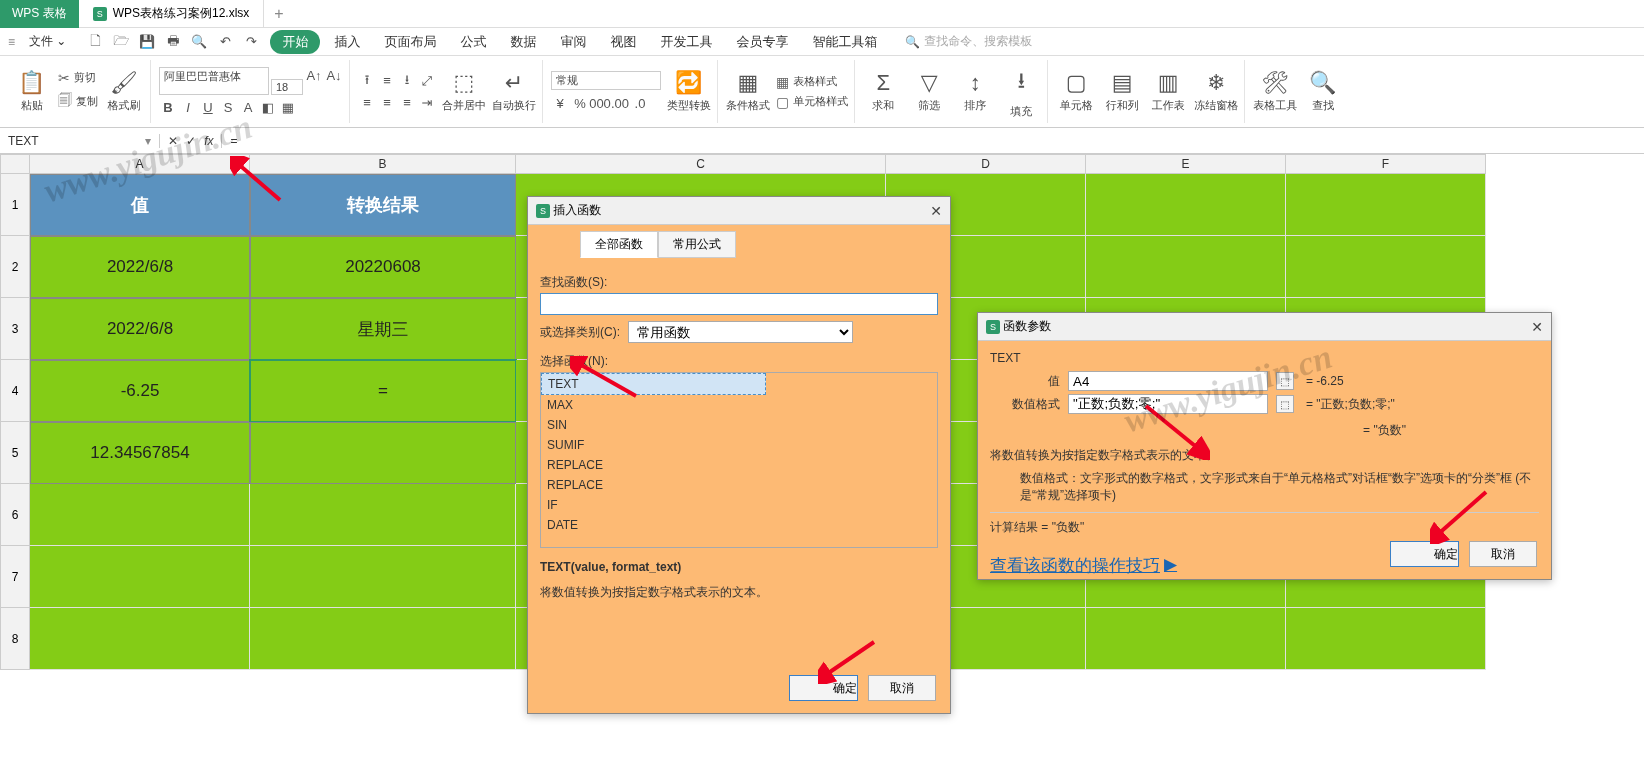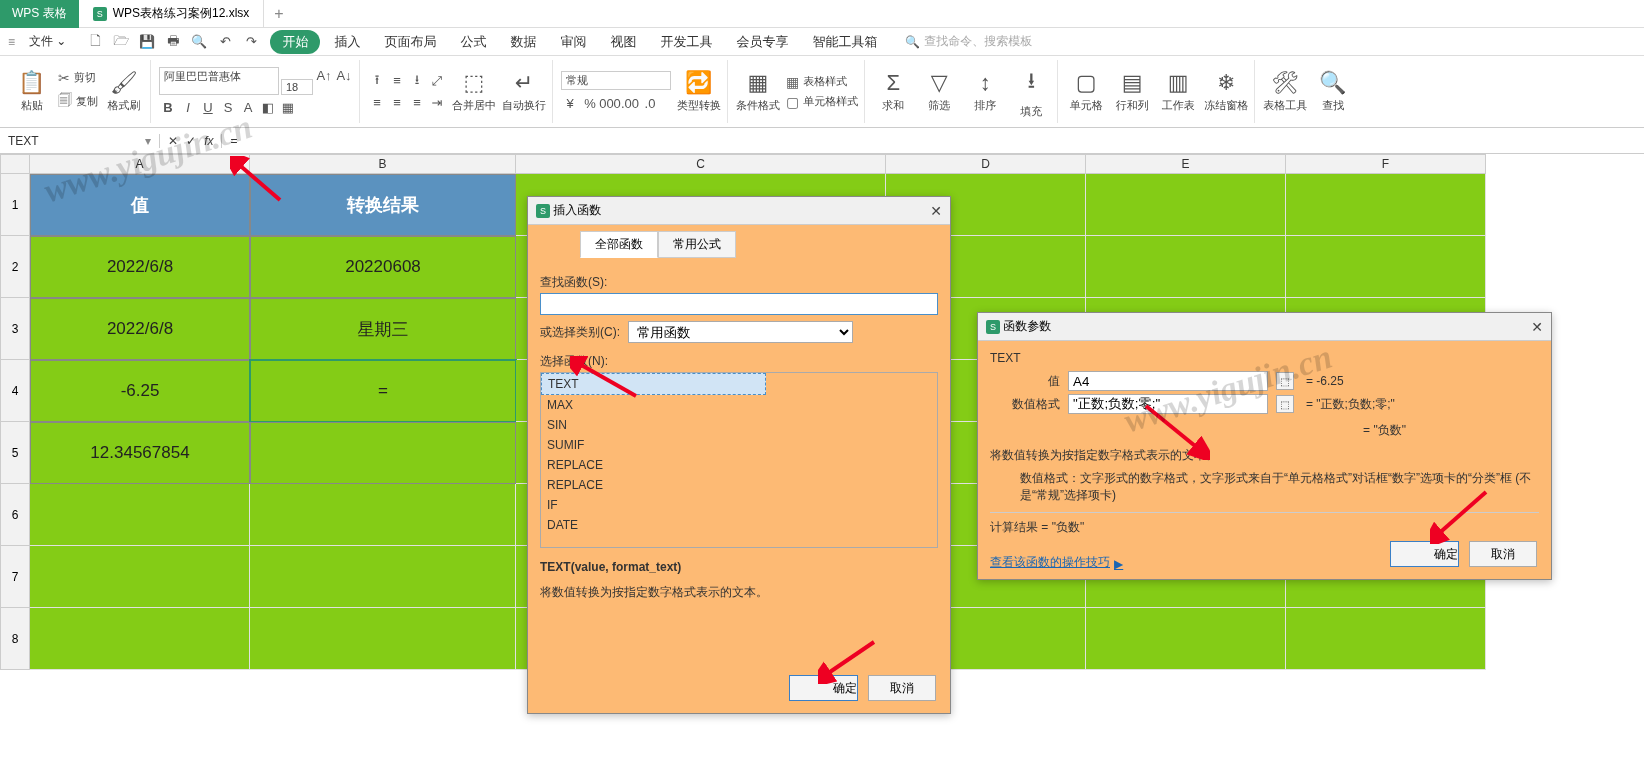--- a/index.html
+++ b/index.html
@@ -70,21 +70,21 @@
 .dlg-btns { position: absolute; bottom: 12px; right: 14px; display: flex; gap: 10px; }
 .btn { min-width: 68px; height: 26px; border: 1px solid #aaa; background: #f4f4f4; font-size: 12px; cursor: pointer; }
 .btn.primary { border: 1px solid #3a7fc6; padding-left: 43px; }
 
 
 .param-row { display: flex; align-items: center; gap: 8px; margin: 3px 0; }
 .param-lbl { width: 70px; text-align: right; }
 .param-inp { width: 200px; border: 1px solid #aaa; height: 20px; padding: 0 4px; background:#fff; }
 .param-ref { width: 18px; height: 18px; border: 1px solid #aaa; display: inline-flex; align-items: center; justify-content: center; background:#f5f5f5; cursor:pointer; font-size:10px; }
 .param-eq { margin-left: 4px; }
-.link { color: #1a66b3; text-decoration: underline; cursor: pointer; font-size: 12px; display: inline-flex; align-items: flex-end; gap: 4px; }
+.link { color: #1a66b3; text-decoration: underline; cursor: pointer; font-size: 17px; display: inline-flex; align-items: flex-start; gap: 4px; }
 
 
 .arrow { position: absolute; pointer-events: none; }
 
 
 .watermark { position: absolute; color: rgba(0,0,0,.16); font-size: 34px; font-style: italic; font-family: "Times New Roman", serif; transform: rotate(-18deg); pointer-events: none; font-weight: bold; }
 </style>
 </head>
 <body>
 
@@ -139,21 +139,21 @@
         </div>
     </div>
     <div class="ribbon-big">
         <span class="ico">🖌</span>
         <span>格式刷</span>
       </div>
   </div>
   <div class="ribbon-group">
     <div class="ribbon-col">
       <div class="icon-row">
-        <span class="mini-select" style="width:120px;">阿里巴巴普惠体</span>
+        <span class="mini-select" style="width:110px;">阿里巴巴普惠体</span>
         <span class="mini-select" style="width:32px;margin-top:12px;">18</span>
         <span class="icon-btn">A↑</span>
         <span class="icon-btn">A↓</span>
       </div>
       <div class="icon-row">
         <span class="icon-btn">
             <b>B</b>
           </span>
         <span class="icon-btn">
             <i>I</i>

